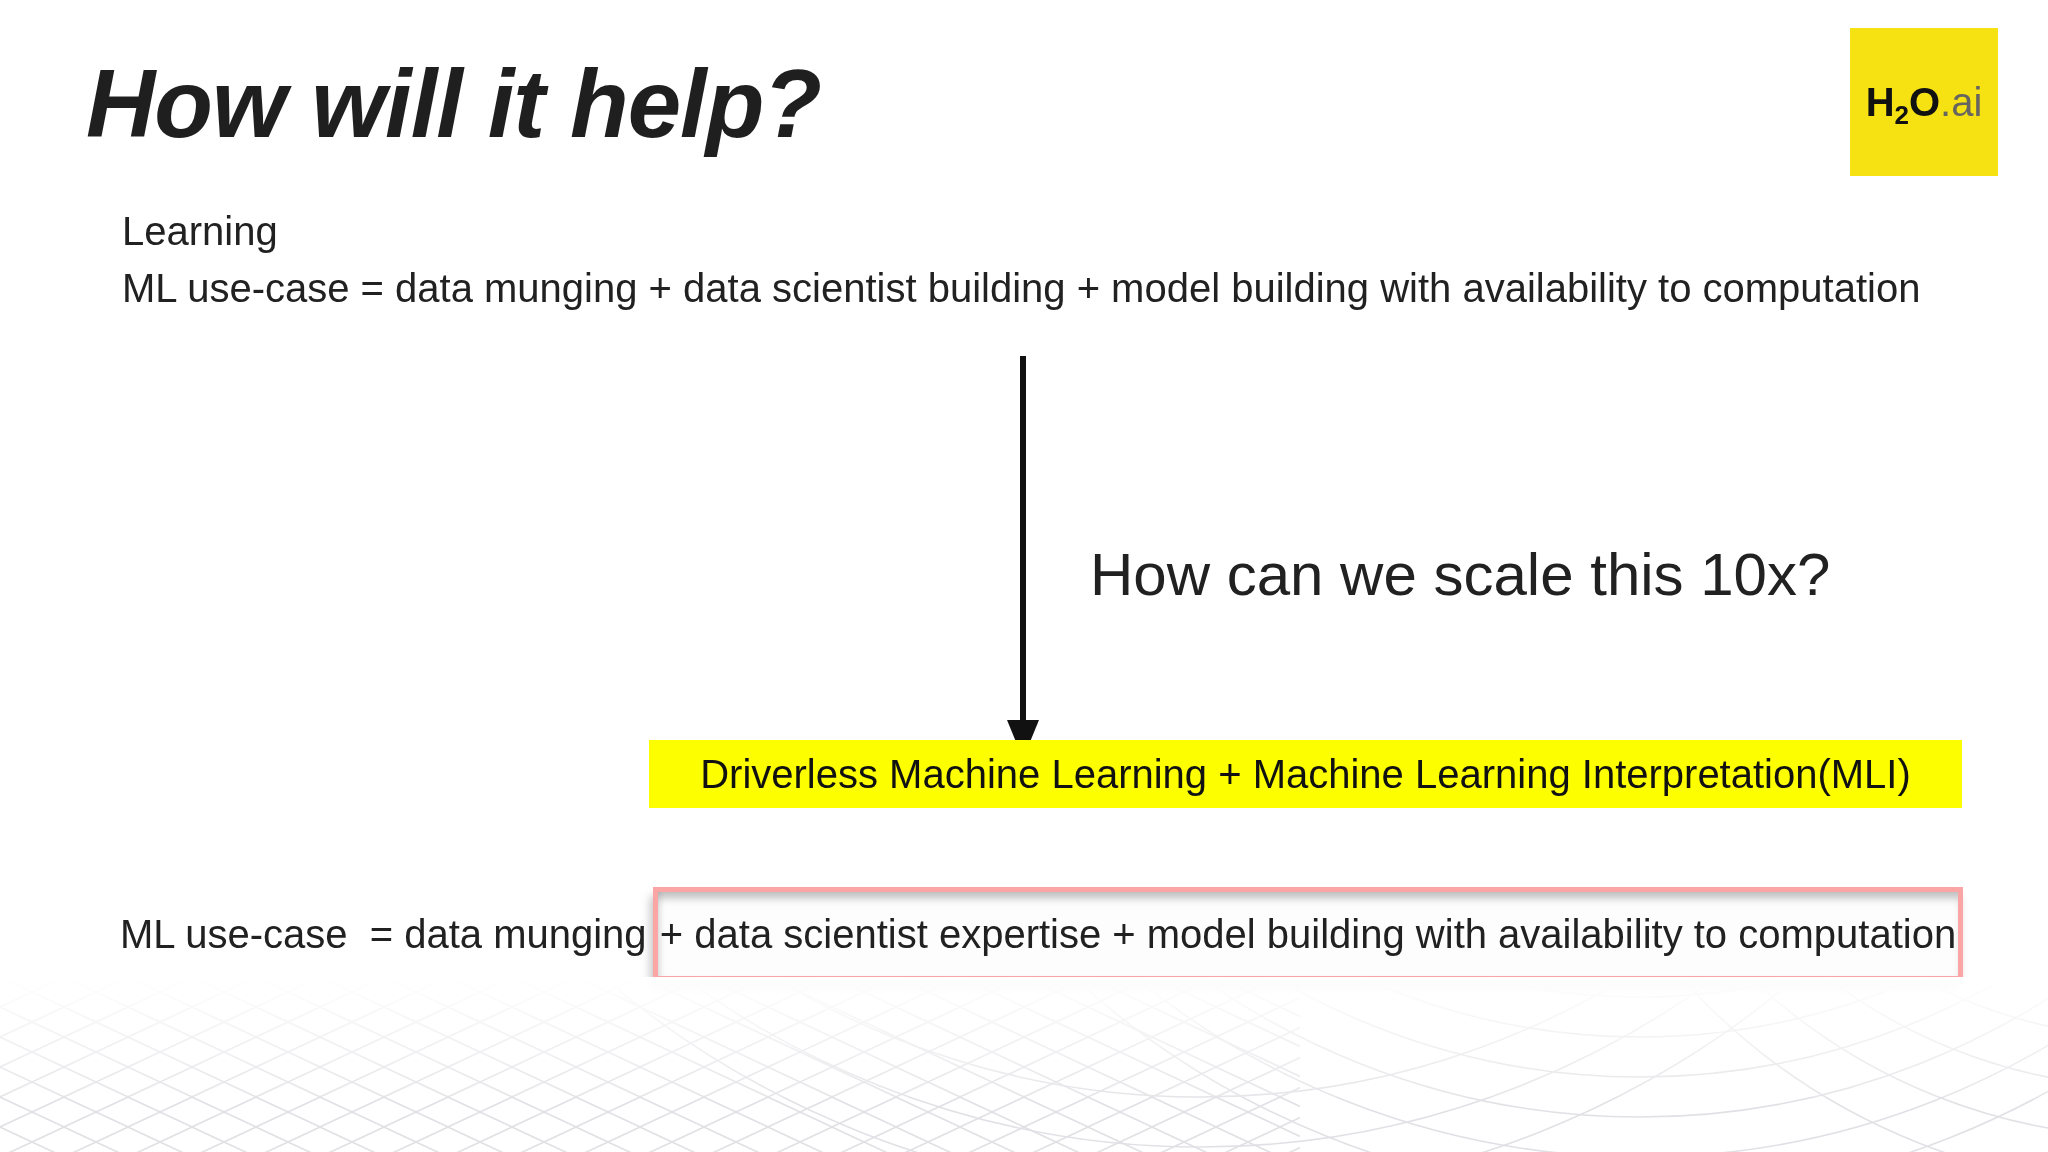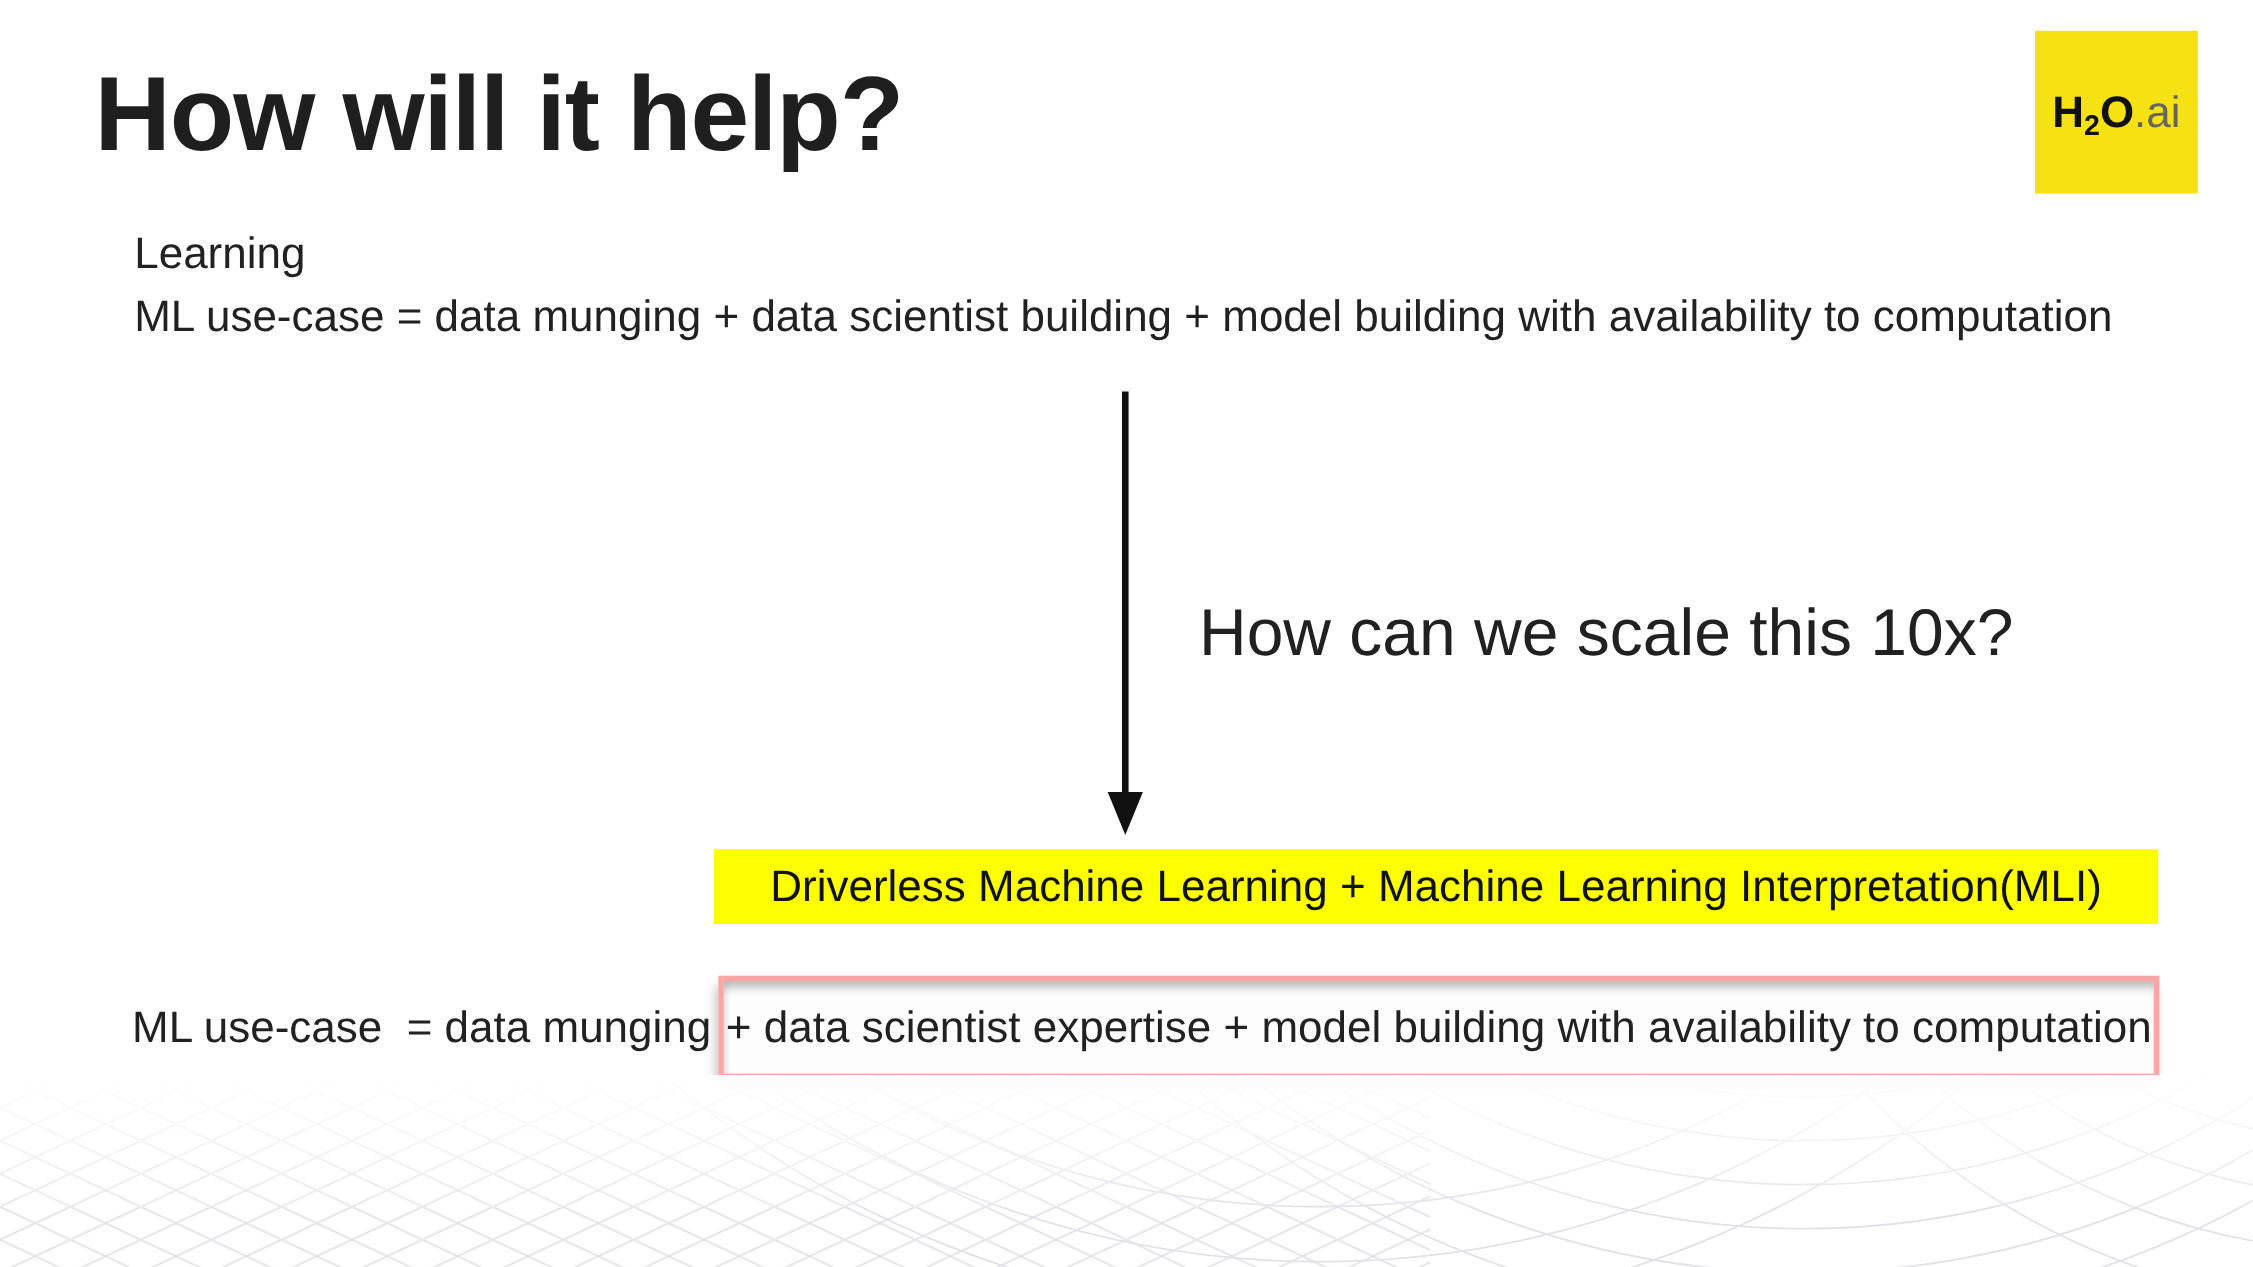--- a/index.html
+++ b/index.html
@@ -20,20 +20,21 @@
   .title {
     position: absolute;
     left: 86px;
     top: 56px;
     font-size: 96px;
     font-weight: bold;
     color: #1f1f1f;
     letter-spacing: -1px;
     line-height: 1;
     white-space: pre;
+    font-style: italic;
   }
 
   
   .logo {
     position: absolute;
     left: 1850px;
     top: 28px;
     width: 148px;
     height: 148px;
     background: #F6E112;
@@ -94,21 +95,21 @@
     font-size: 60px;
     color: #212121;
     line-height: 1;
     white-space: pre;
   }
 
   
   .highlight {
     position: absolute;
     left: 649px;
-    top: 772px;
+    top: 740px;
     width: 1313px;
     height: 68px;
     background: #FDFF00;
     display: flex;
     align-items: center;
     justify-content: center;
     font-size: 40px;
     color: #111111;
     white-space: pre;
   }

